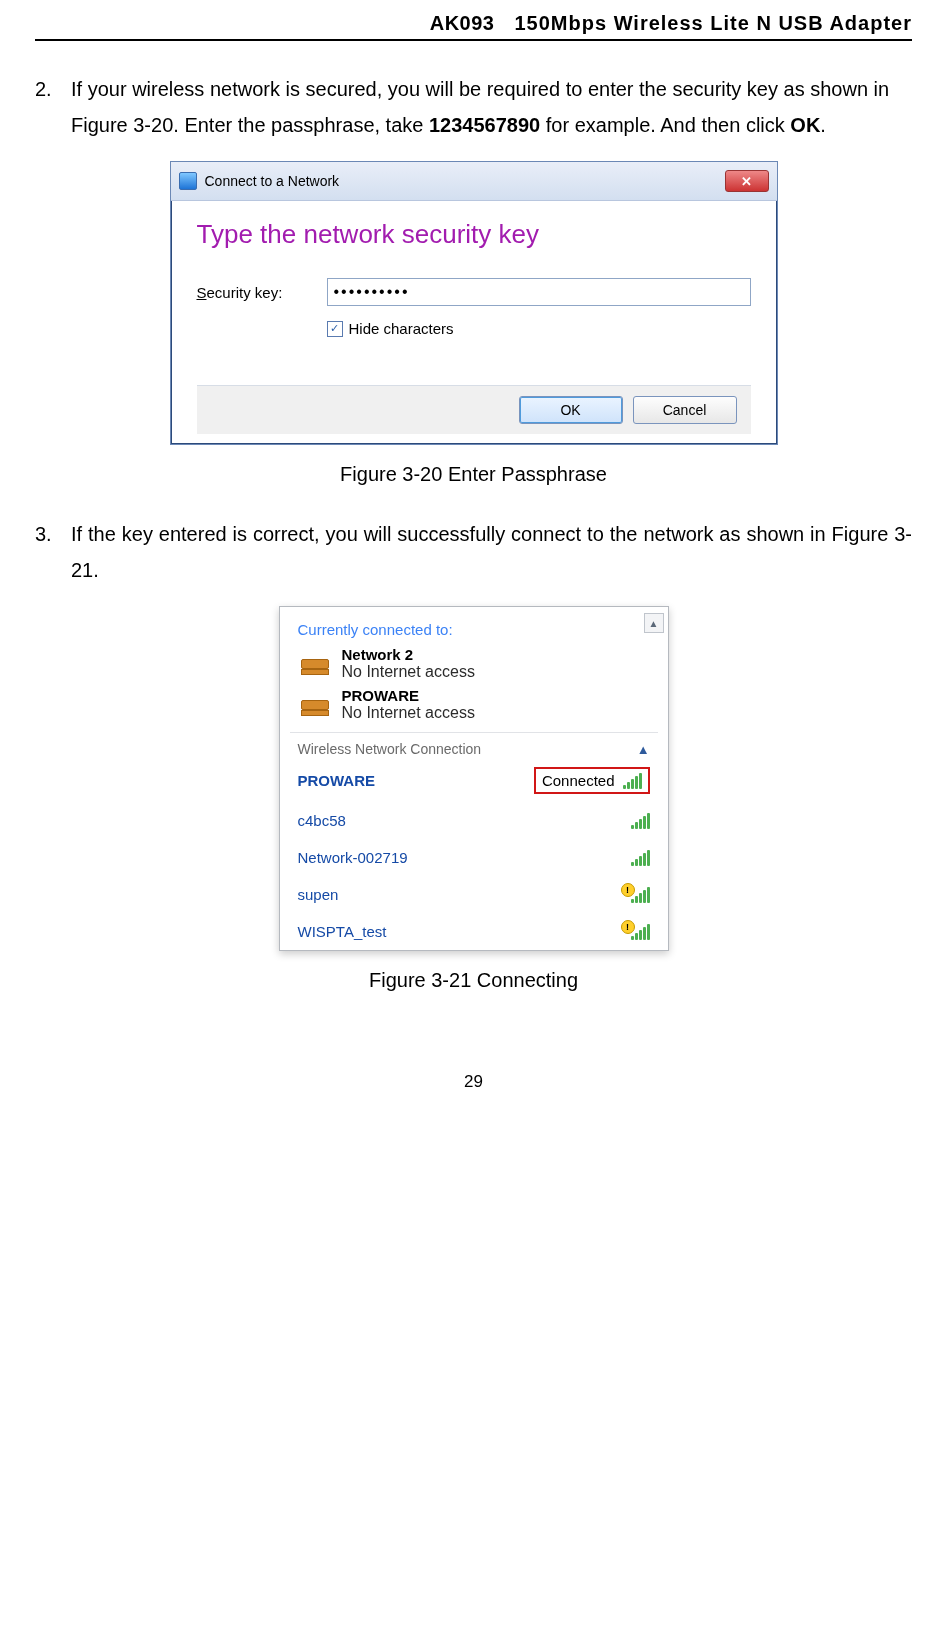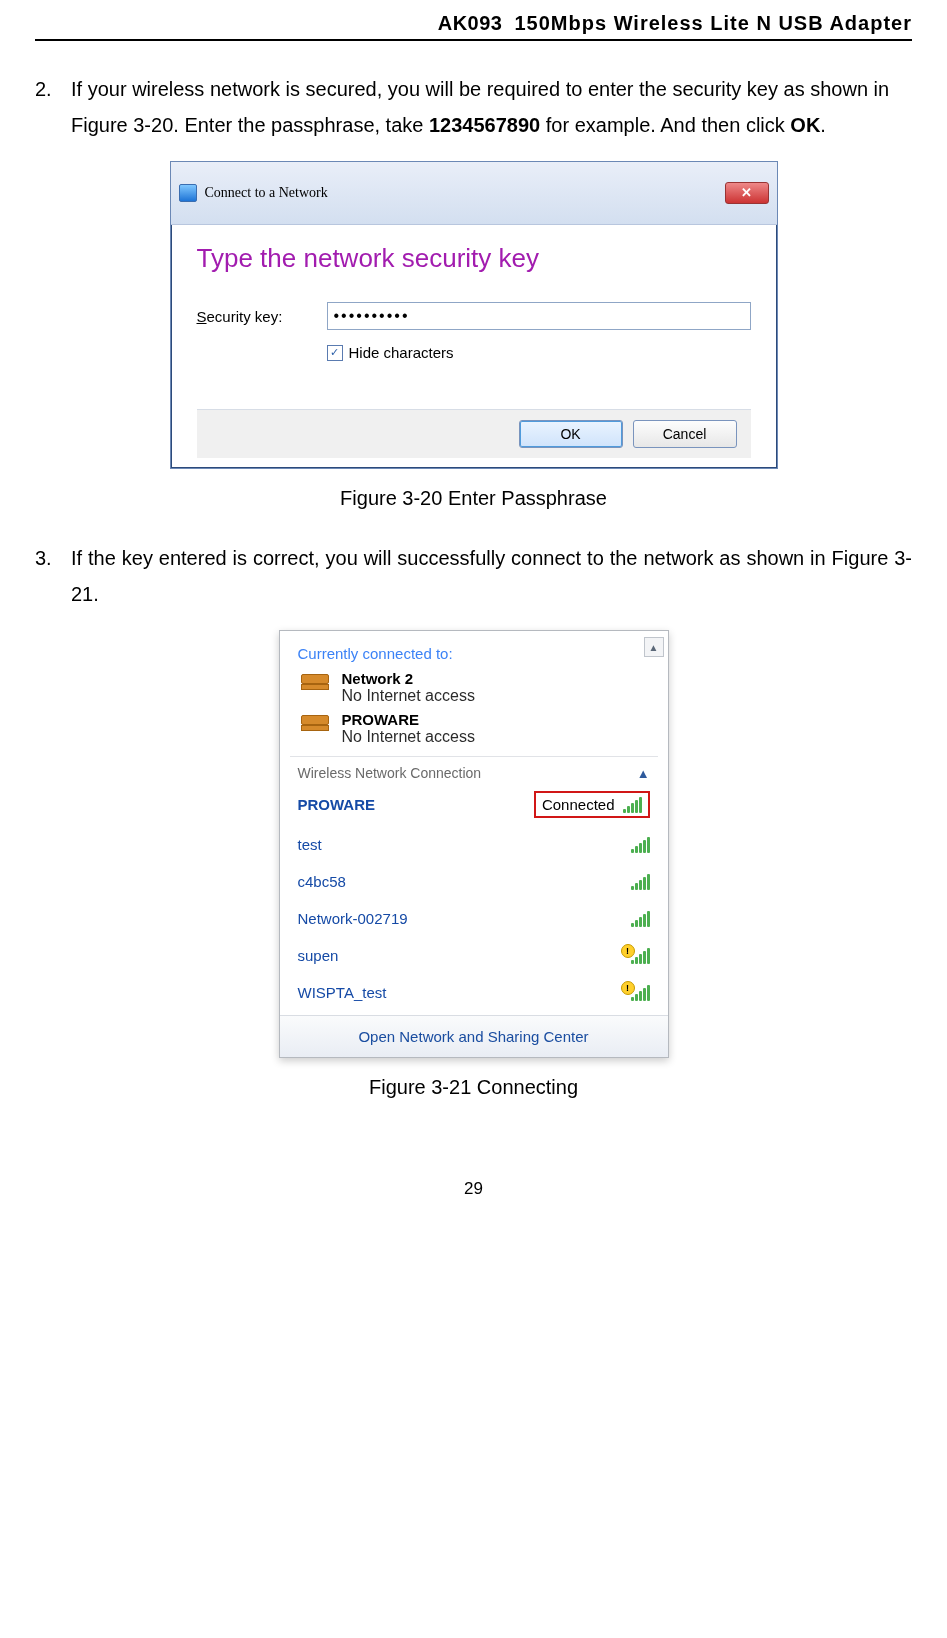--- a/index.html
+++ b/index.html
@@ -14,21 +14,21 @@
     padding: 0 35px;
     box-sizing: border-box;
   }
   .header {
     display: flex;
     justify-content: flex-end;
     align-items: flex-end;
     padding-top: 12px;
     padding-bottom: 4px;
     border-bottom: 2px solid #000;
-    gap: 12px;
+    gap: 20px;
   }
   .header .product-code { font-weight: bold; font-size: 20px; letter-spacing: .5px; }
   .header .product-title { font-weight: bold; font-size: 20px; letter-spacing: 1px; }
   .ol-item {
     display: flex;
     gap: 18px;
     margin-top: 30px;
     font-size: 20px;
     line-height: 1.8;
   }
@@ -43,23 +43,22 @@
   .dlg-outer {
     width: 606px;
     border: 1px solid #6b88b5;
     box-shadow: 0 0 0 1px #2c4a7a inset;
     background: #fff;
   }
   .dlg-titlebar {
     display: flex;
     justify-content: space-between;
     background: linear-gradient(#e9eef8,#d3dff0);
-    padding: 20px 8px;
+    padding: 8px 8px;
     border-bottom: 1px solid #b8c6de;
-    font-family: Liberation Serif, serif;
   }
   .dlg-title-left { display: flex; align-items: center; gap: 8px; font-size: 14px; }
   .dlg-icon {
     width: 16px; height: 16px;
     background: linear-gradient(#7fc7ff,#1e74d6);
     border: 1px solid #3a6db0;
     border-radius: 2px;
   }
   .dlg-close {
     width: 42px; height: 20px;
@@ -151,21 +150,21 @@
     color: #5b6878;
     font-size: 10px;
   }
   .fly-section-label {
     color: #3b82f6;
     font-size: 15px;
     padding: 10px 14px 4px 14px;
   }
   .fly-conn-item {
     display: flex;
-    align-items: flex-start;
+    align-items: flex-end;
     gap: 10px;
     padding: 4px 14px 2px 14px;
   }
   .fly-bench {
     width: 34px; height: 26px;
     display: flex; align-items: flex-end; justify-content: center;
     position: relative;
   }
   .fly-bench::before {
     content: "";
@@ -339,32 +338,20 @@
             <div class="sig">
                 <span></span>
                 <span></span>
                 <span></span>
                 <span></span>
                 <span></span>
               </div>
           </div>
         </div>
         <div class="fly-net">
-          <span class="label thin">test</span>
-          <div class="fly-right">
-              <div class="sig">
-                <span></span>
-                <span></span>
-                <span></span>
-                <span></span>
-                <span></span>
-              </div>
-            </div>
-        </div>
-        <div class="fly-net">
           <span class="label thin">c4bc58</span>
           <div class="fly-right">
               <div class="sig">
                 <span></span>
                 <span></span>
                 <span></span>
                 <span></span>
                 <span></span>
               </div>
             </div>
@@ -399,19 +386,18 @@
               <div class="sig warn">
                 <span></span>
                 <span></span>
                 <span></span>
                 <span></span>
                 <span></span>
               </div>
             </div>
         </div>
       </div>
-      <div class="fly-footer">Open Network and Sharing Center</div>
     </div>
   </div>
   <div class="caption">Figure 3-21 Connecting</div>
 
   <div class="page-number">29</div>
 </div>
 
 </body></html>

